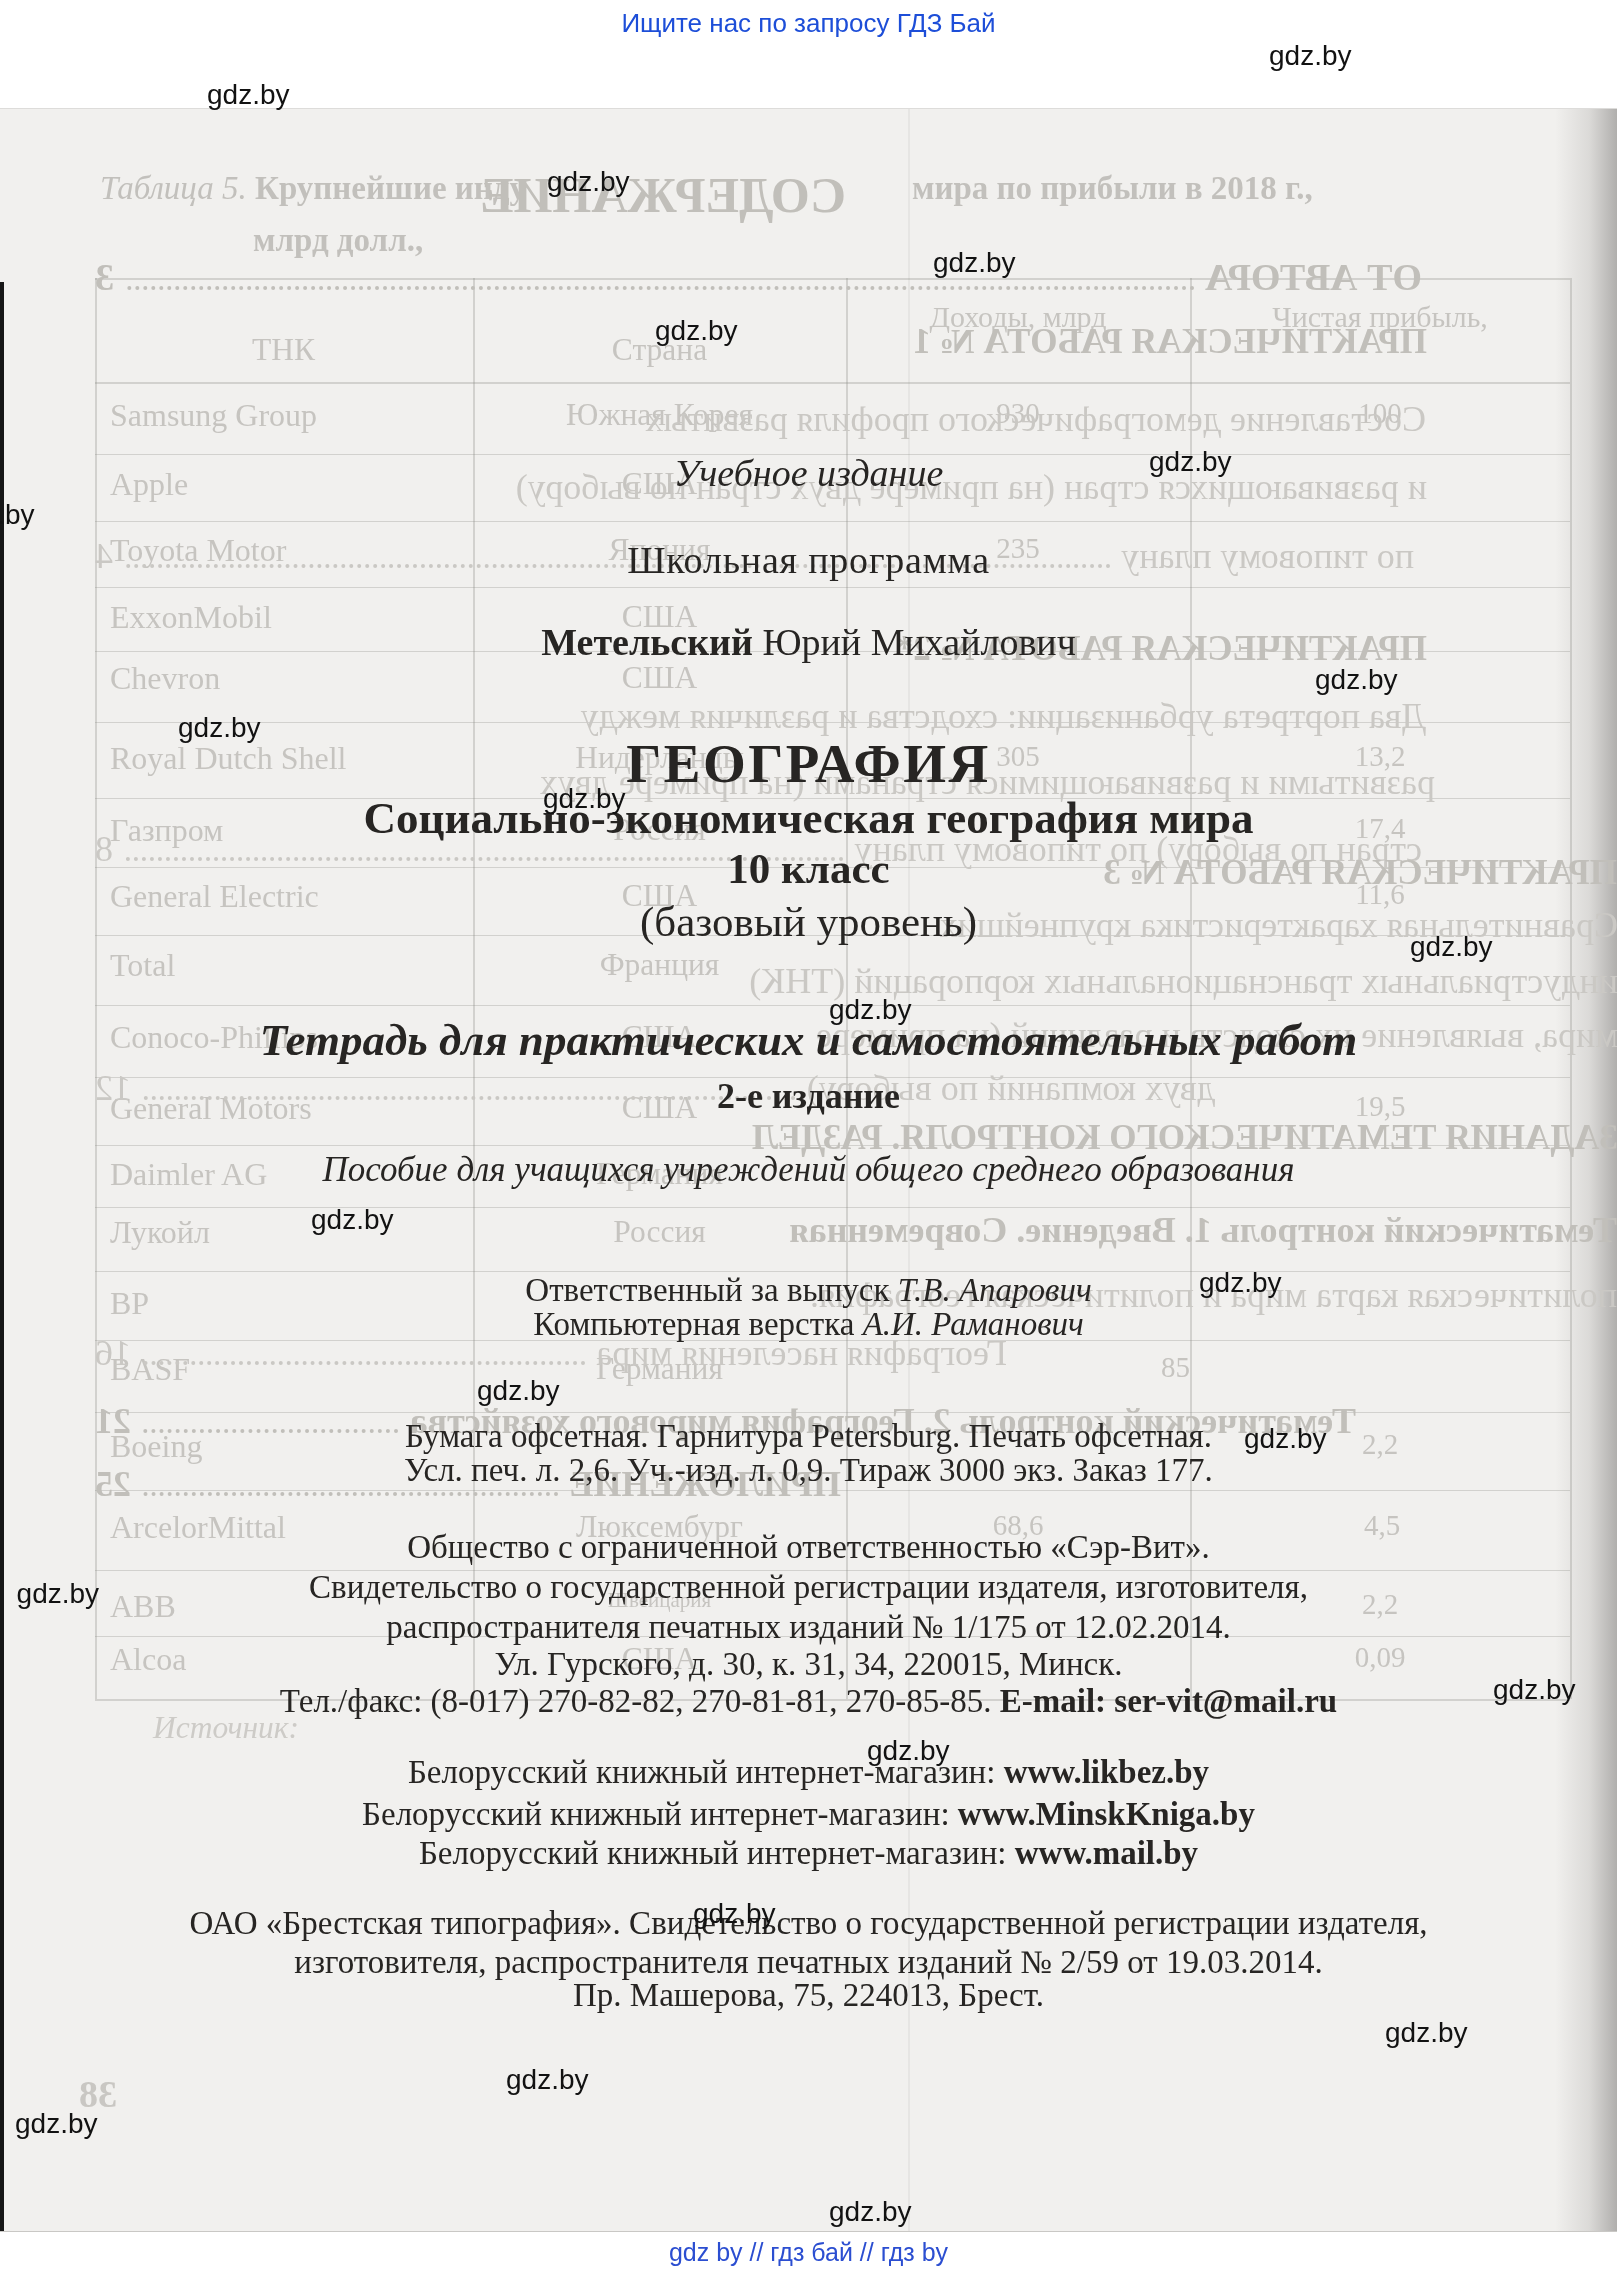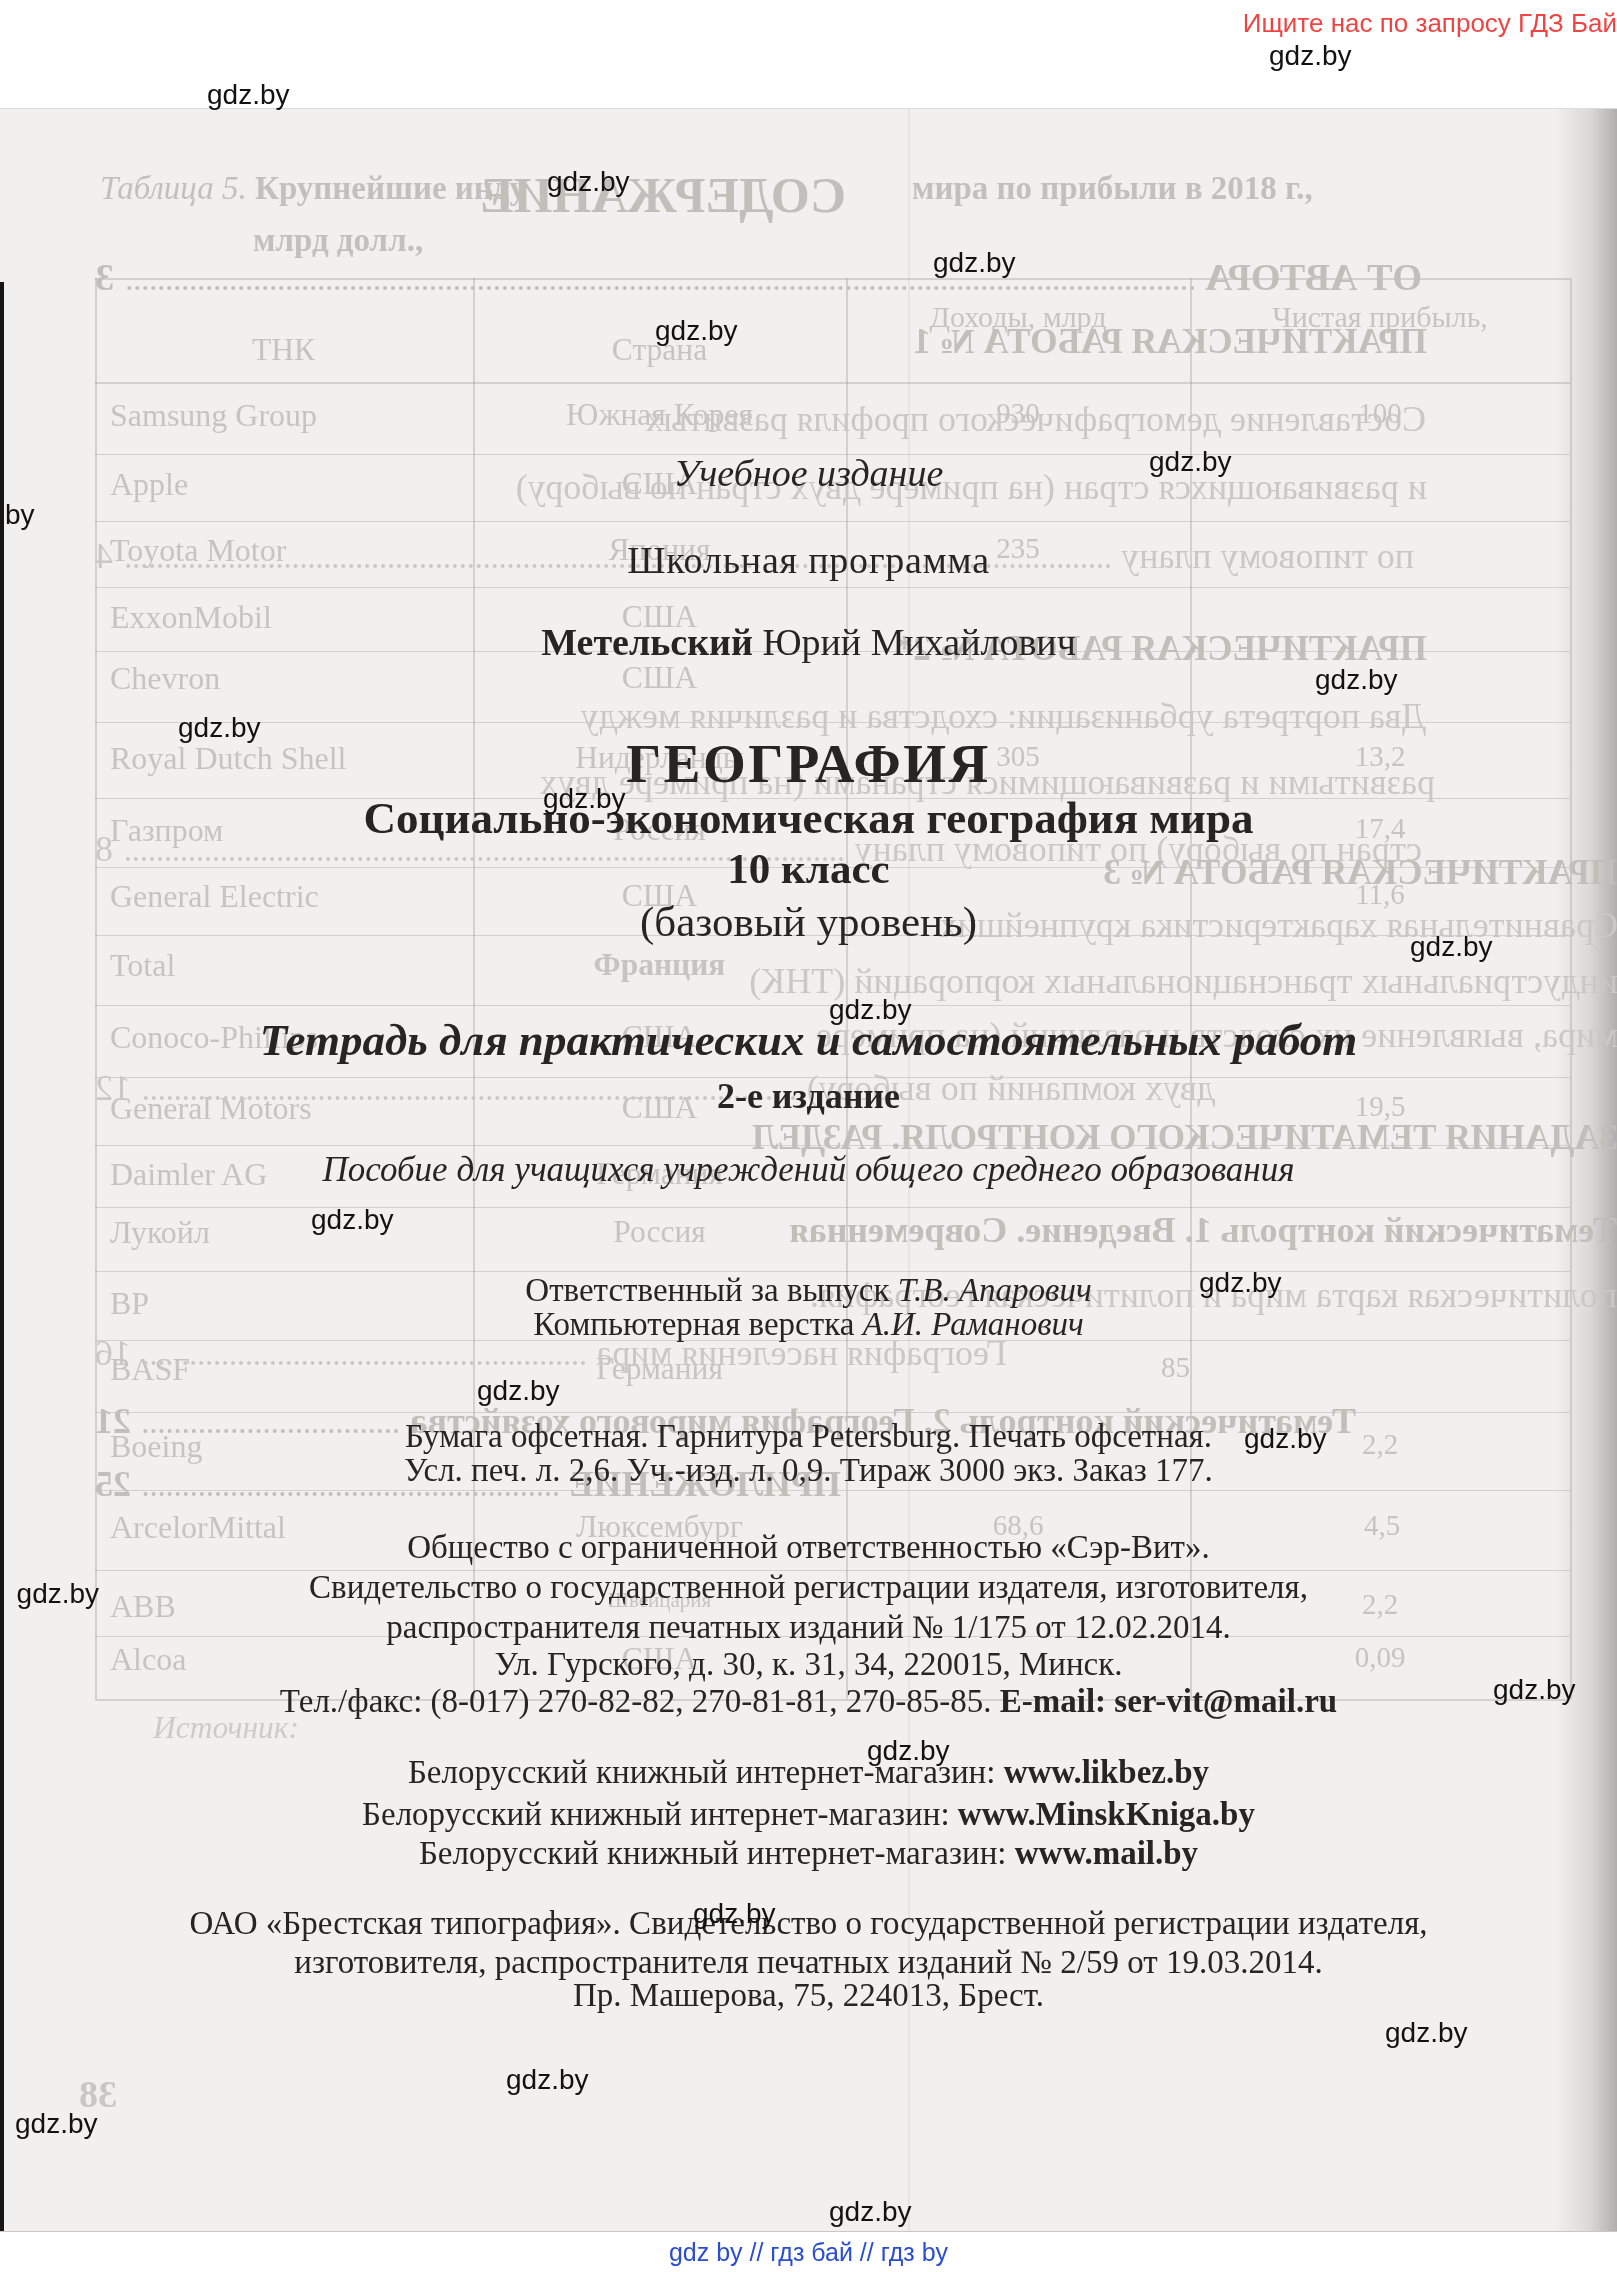--- a/index.html
+++ b/index.html
@@ -35,21 +35,21 @@
   #page-num-mirror{position:absolute;left:79px;top:2072px;font-size:38px;font-weight:700;
      color:#c9c7c3;transform:scaleX(-1);z-index:11;}
   #ghost-source{position:absolute;left:153px;top:1710px;font-size:31.5px;font-style:italic;
      color:#cdcbc7;z-index:10;}
 </style>
 </head>
 <body>
 
 <div id="page">
 
-  <div id="top-banner" style="color: #ef4444; text-align: right;">Ищите нас по запросу ГДЗ Бай</div>
+  <div id="top-banner" style="color: #1d4ed8;">Ищите нас по запросу ГДЗ Бай</div>
 
   <div id="paper">
     <div id="paper-right-shadow"></div>
     <div id="spine-line"></div>
     <div id="crease-line"></div>
   </div>
 
   <div id="ghost-layer">
       <div class="ghost-cell" style="left: 100px; top: 170px; font-size: 33px; color: rgb(194, 192, 188);"><span style="font-style: italic;">Таблица 5.</span><span style="font-weight: 700;"> Крупнейшие инду</span></div>
       <div class="ghost-cell" style="left: 912px; top: 170px; font-size: 33px; font-weight: 700; color: rgb(194, 192, 188);">мира по прибыли в 2018 г.,</div>
@@ -91,21 +91,21 @@
       <div class="gline" style="left: 95px; top: 798px; width: 1475px; height: 0.8px;"></div>
       <div class="ghost-cell" style="left: 110px; top: 812px; font-size: 32px;">Газпром</div>
       <div class="ghost-cell" style="left: 473px; top: 812px; width: 373px; text-align: center; font-size: 31.5px;">Россия</div>
       <div class="ghost-cell" style="left: 1190px; top: 812px; width: 380px; text-align: center; font-size: 29px;">17,4</div>
       <div class="gline" style="left: 95px; top: 867px; width: 1475px; height: 0.8px;"></div>
       <div class="ghost-cell" style="left: 110px; top: 878px; font-size: 32px;">General Electric</div>
       <div class="ghost-cell" style="left: 473px; top: 878px; width: 373px; text-align: center; font-size: 31.5px;">США</div>
       <div class="ghost-cell" style="left: 1190px; top: 878px; width: 380px; text-align: center; font-size: 29px;">11,6</div>
       <div class="gline" style="left: 95px; top: 935px; width: 1475px; height: 0.8px;"></div>
       <div class="ghost-cell" style="left: 110px; top: 947px; font-size: 32px;">Total</div>
-      <div class="ghost-cell" style="left: 473px; top: 947px; width: 373px; text-align: center; font-size: 31.5px; font-weight: bold;">Франция</div>
+      <div class="ghost-cell" style="left: 473px; top: 947px; width: 373px; text-align: center; font-size: 31.5px;">Франция</div>
       <div class="gline" style="left: 95px; top: 1005px; width: 1475px; height: 0.8px;"></div>
       <div class="ghost-cell" style="left: 110px; top: 1019px; font-size: 32px;">Conoco-Phillips</div>
       <div class="ghost-cell" style="left: 473px; top: 1019px; width: 373px; text-align: center; font-size: 31.5px;">США</div>
       <div class="gline" style="left: 95px; top: 1077px; width: 1475px; height: 0.8px;"></div>
       <div class="ghost-cell" style="left: 110px; top: 1090px; font-size: 32px;">General Motors</div>
       <div class="ghost-cell" style="left: 473px; top: 1090px; width: 373px; text-align: center; font-size: 31.5px;">США</div>
       <div class="ghost-cell" style="left: 1190px; top: 1090px; width: 380px; text-align: center; font-size: 29px;">19,5</div>
       <div class="gline" style="left: 95px; top: 1145px; width: 1475px; height: 0.8px;"></div>
       <div class="ghost-cell" style="left: 110px; top: 1156px; font-size: 32px;">Daimler AG</div>
       <div class="ghost-cell" style="left: 473px; top: 1156px; width: 373px; text-align: center; font-size: 31.5px;">Германия</div>

